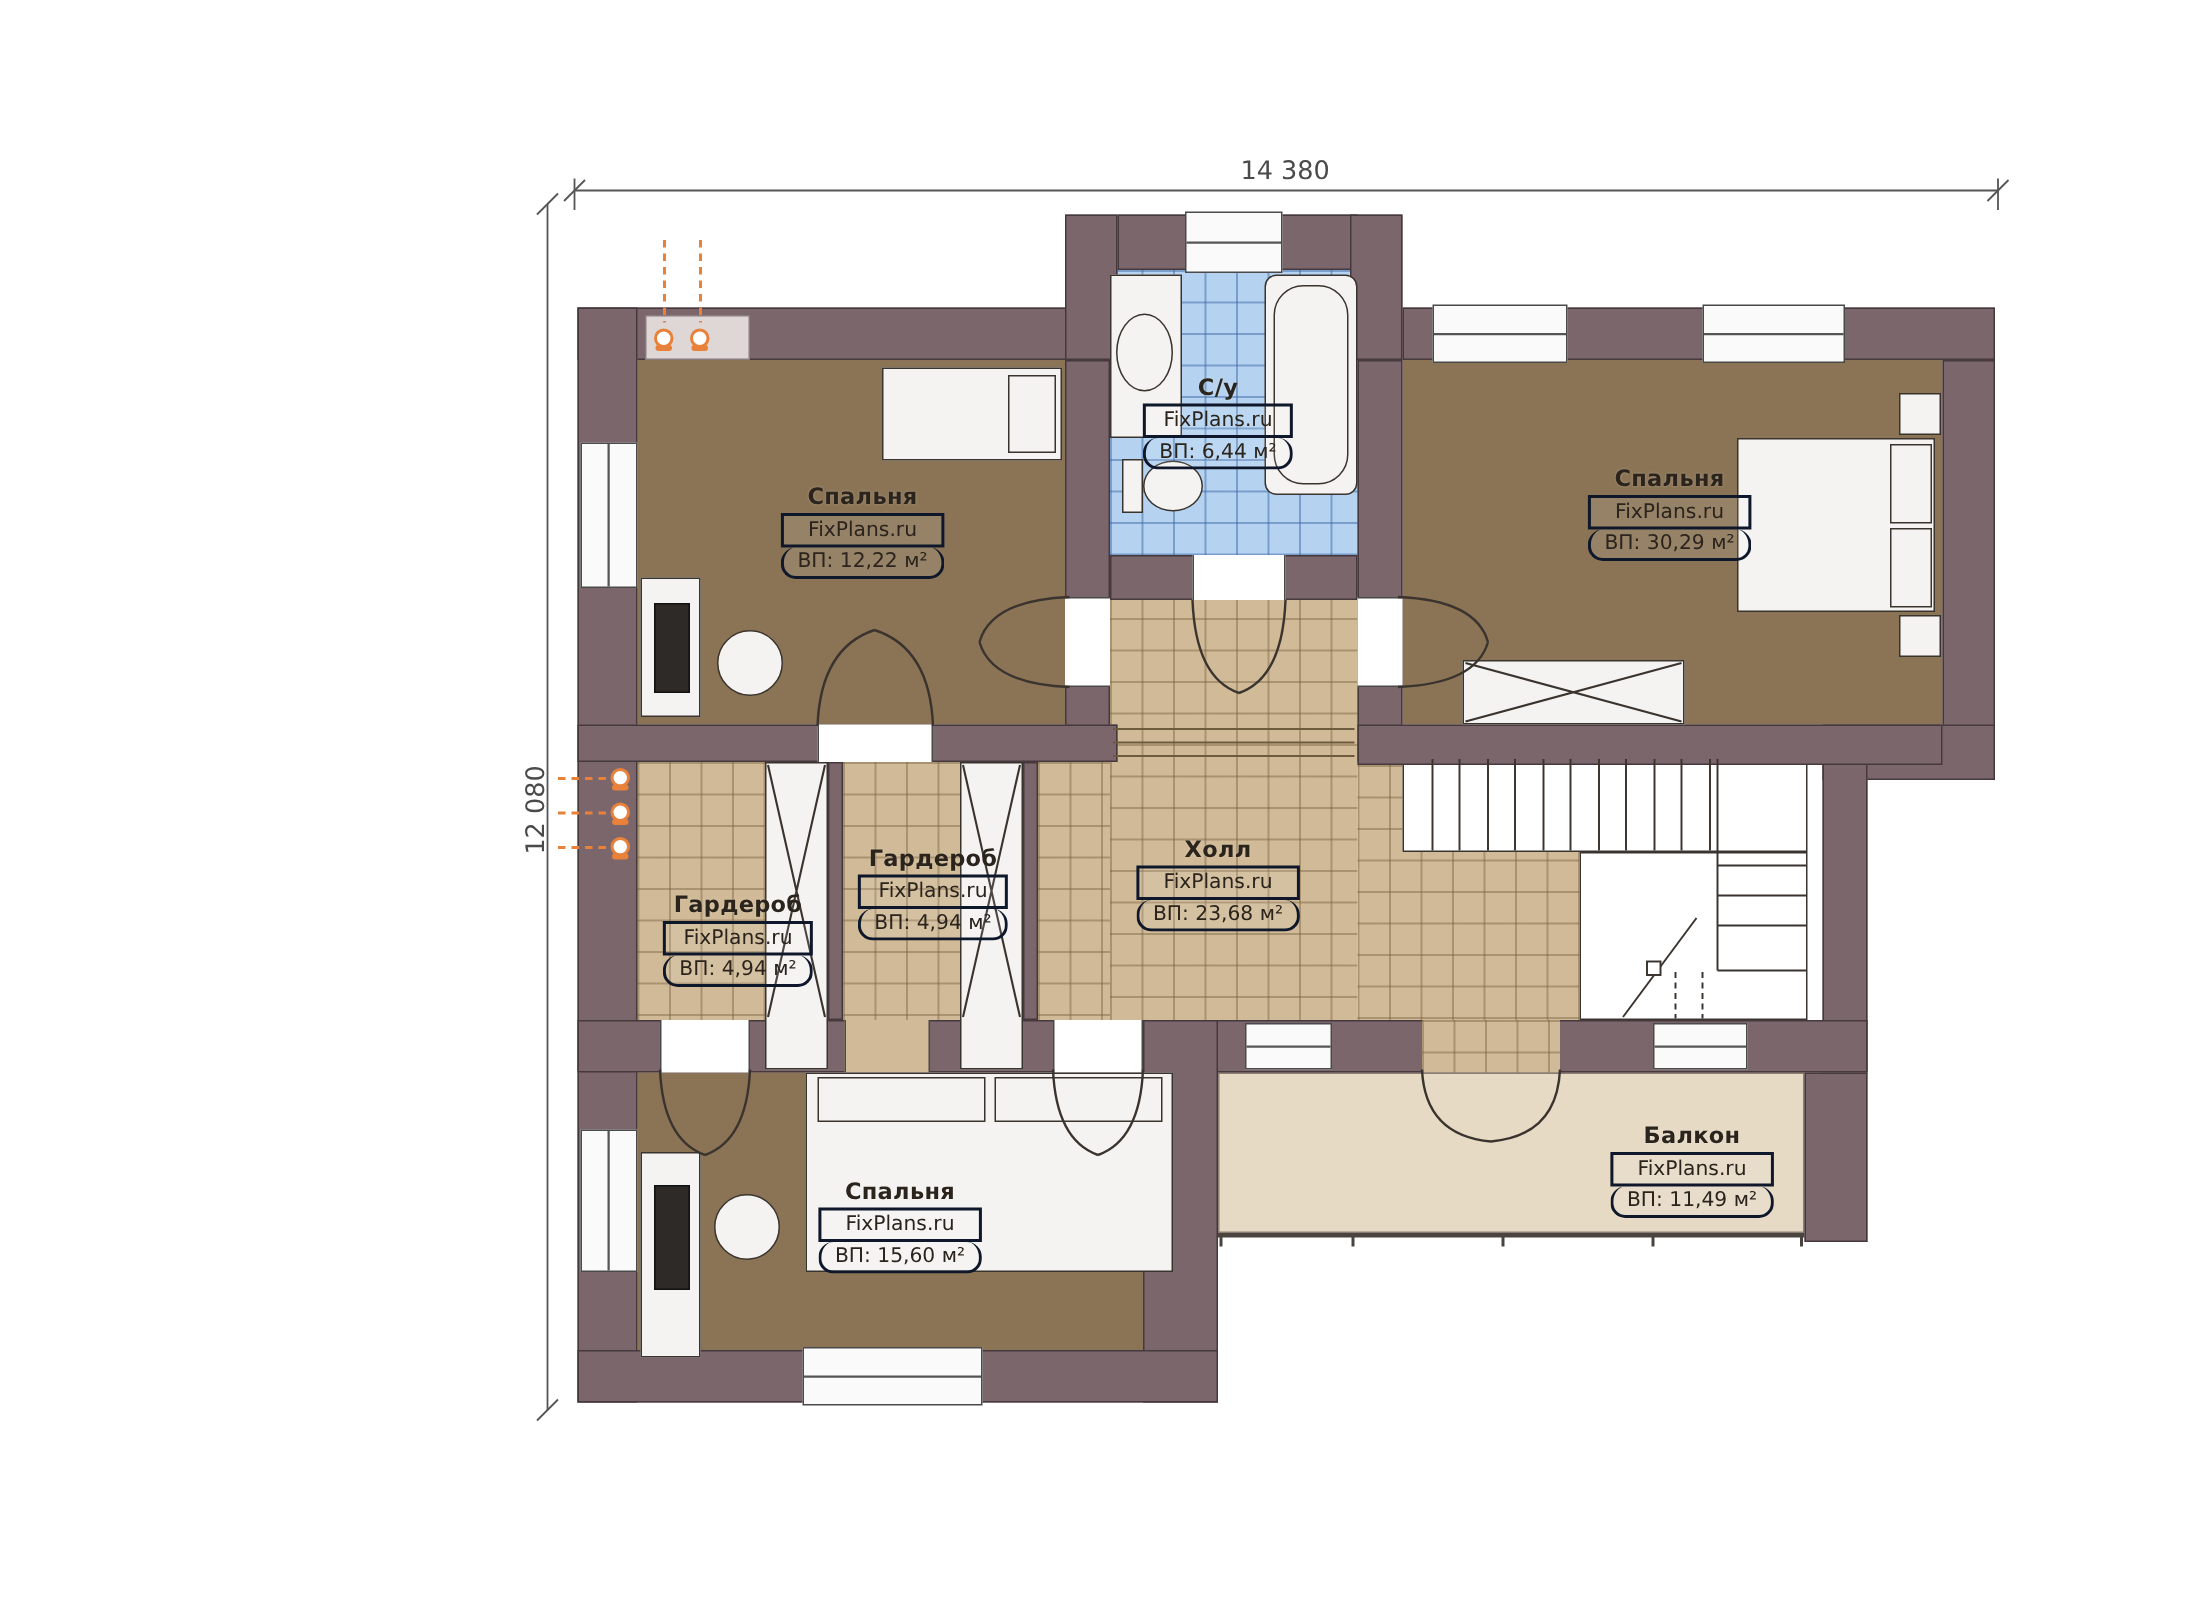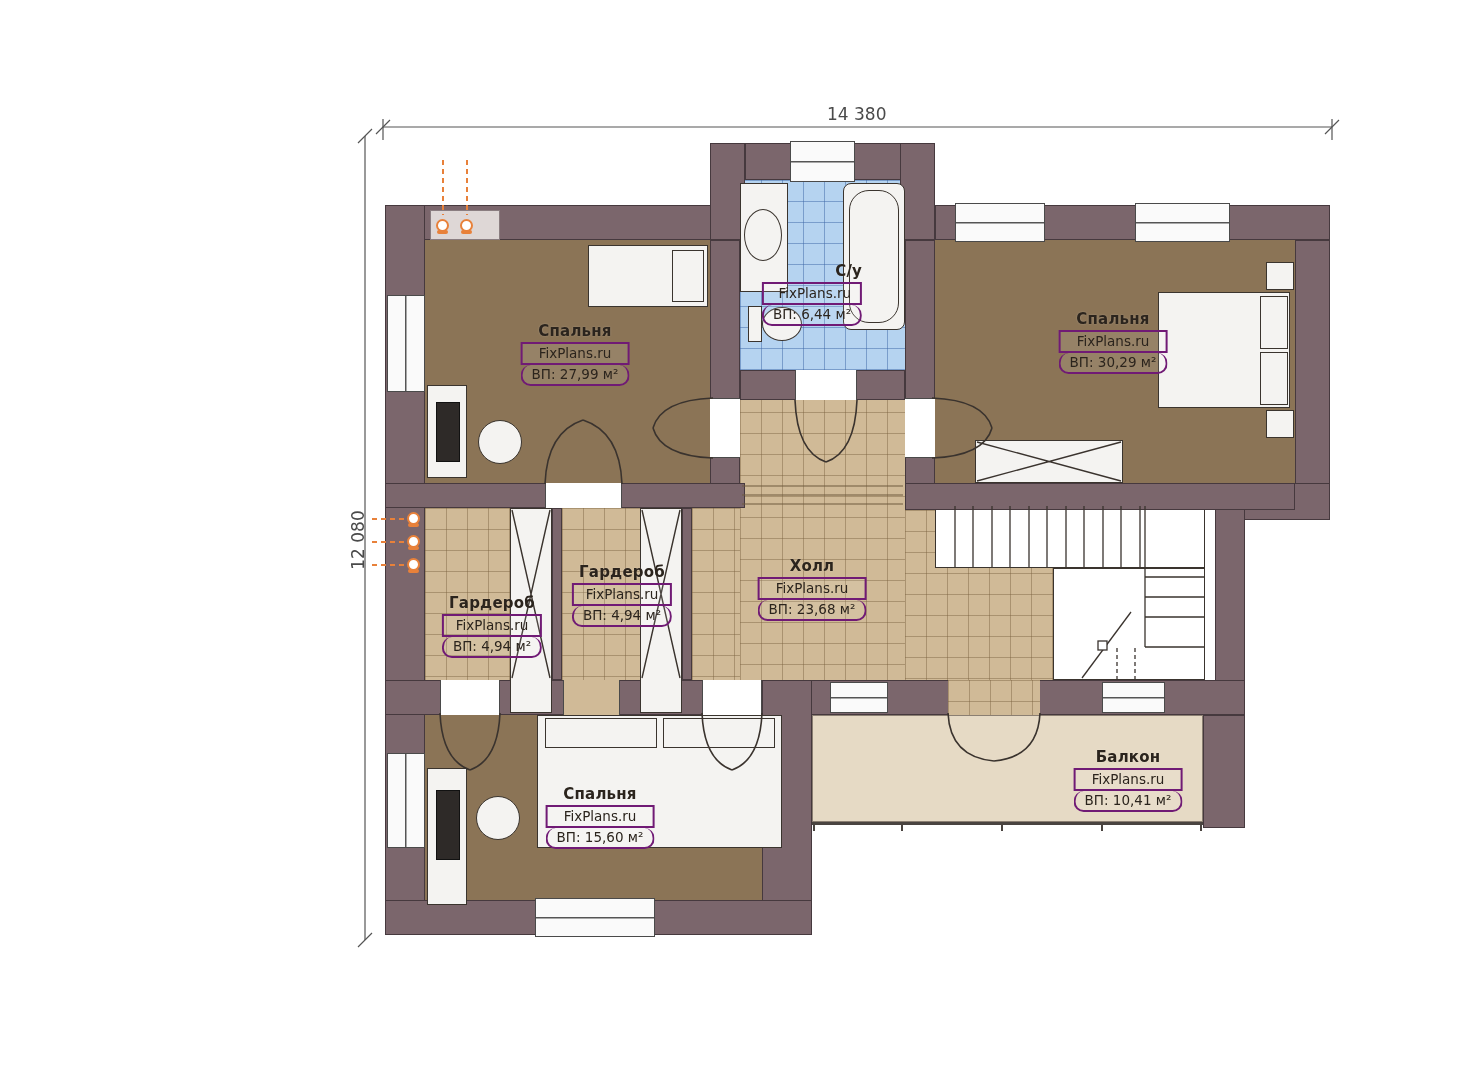--- a/index.html
+++ b/index.html
@@ -35,21 +35,21 @@
   .round{border-radius:50%;}
   .stairs{background:#ffffff;border:1.6px solid #3a342e;z-index:8;}
   .rail{background:#4a4440;z-index:12;}
   
   .rad{width:13px;height:13px;border-radius:50%;background:#fff;border:2.5px solid #e8813a;z-index:35;}
   .rad:after{content:"";position:absolute;left:-1px;right:-1px;bottom:-4px;height:4px;background:#e8813a;border-radius:2px;}
   .niche{background:#ded7d6;border:1px solid #8a7d80;z-index:14;}
   
   .room-label{position:absolute;transform:translateX(-50%);z-index:40;text-align:center;color:#2b241d;}
   .room-name{font-weight:bold;font-size:15px;letter-spacing:.2px;margin-bottom:2px;text-shadow:0 0 2px rgba(255,255,255,.25);}
-  .lbl-box{border:2px solid #701a75;padding:1px 9px;font-size:13.5px;line-height:17px;background:rgba(255,255,255,.10);}
+  .lbl-box{border:2px solid #0f172a;padding:1px 9px;font-size:13.5px;line-height:17px;background:rgba(255,255,255,.10);}
   .lbl-box + .lbl-box{border-top:none;border-radius:10px;}
   .dim-label{position:absolute;color:#4a4a4a;font-size:17px;z-index:50;}
   svg.overlay{position:absolute;left:0;top:0;z-index:30;pointer-events:none;}
 </style>
 </head>
 <body>
 
 <div id="stage">
 
   <div class="abs floor-brown" style="left:425px;top:240px;width:285px;height:243px;"></div>
@@ -192,23 +192,23 @@
       <path d="M372,519 H405 M372,542 H405 M372,565 H405"></path>
     </g>
   </svg>
 
   <div class="dim-label" style="left:827px;top:104px;">14 380</div>
   <div class="dim-label" style="left:328px;top:530px;transform:rotate(-90deg);transform-origin:center;">12 080</div>
 
   <div class="room-label" style="left:575px;top:322px;">
     <div class="room-name">Спальня</div>
     <div class="lbl-box">FixPlans.ru</div>
-    <div class="lbl-box">ВП: 27,99 м²</div>
-  </div>
-  <div class="room-label" style="left:812px;top:262px;text-align:right;">
+    <div class="lbl-box">ВП: 12,22 м²</div>
+  </div>
+  <div class="room-label" style="left:812px;top:249px;">
     <div class="room-name">С/у</div>
     <div class="lbl-box">FixPlans.ru</div>
     <div class="lbl-box">ВП: 6,44 м²</div>
   </div>
   <div class="room-label" style="left:1113px;top:310px;">
     <div class="room-name">Спальня</div>
     <div class="lbl-box">FixPlans.ru</div>
     <div class="lbl-box">ВП: 30,29 м²</div>
   </div>
   <div class="room-label" style="left:492px;top:594px;">
@@ -227,16 +227,16 @@
     <div class="lbl-box">ВП: 23,68 м²</div>
   </div>
   <div class="room-label" style="left:600px;top:785px;">
     <div class="room-name">Спальня</div>
     <div class="lbl-box">FixPlans.ru</div>
     <div class="lbl-box">ВП: 15,60 м²</div>
   </div>
   <div class="room-label" style="left:1128px;top:748px;">
     <div class="room-name">Балкон</div>
     <div class="lbl-box">FixPlans.ru</div>
-    <div class="lbl-box">ВП: 10,41 м²</div>
+    <div class="lbl-box">ВП: 11,49 м²</div>
   </div>
 
 </div>
 
 </body></html>

